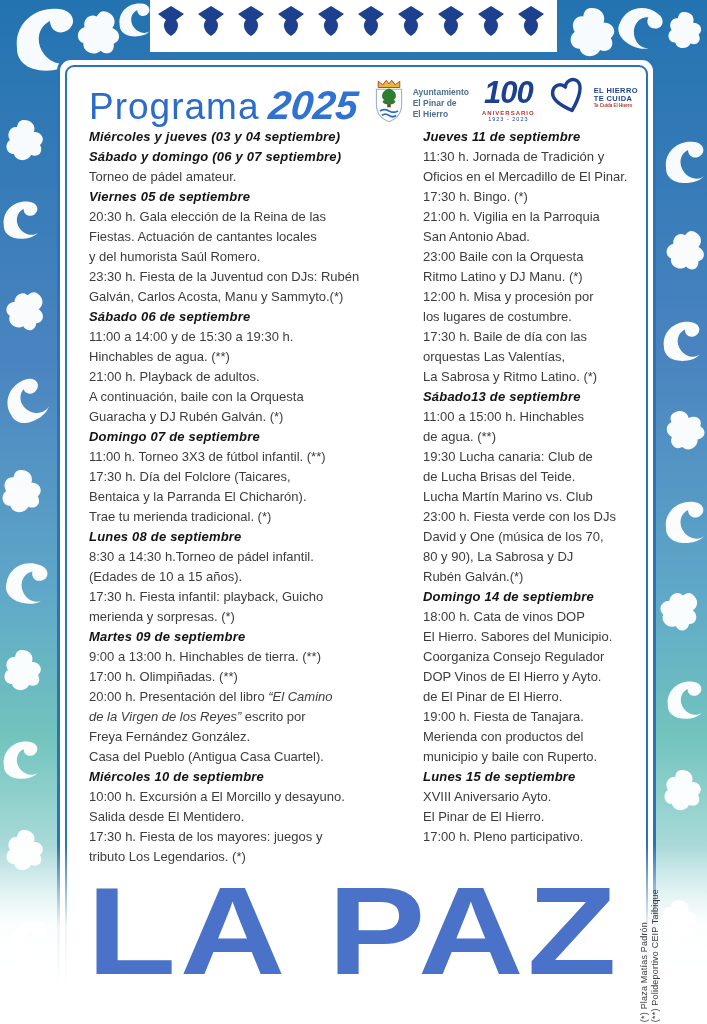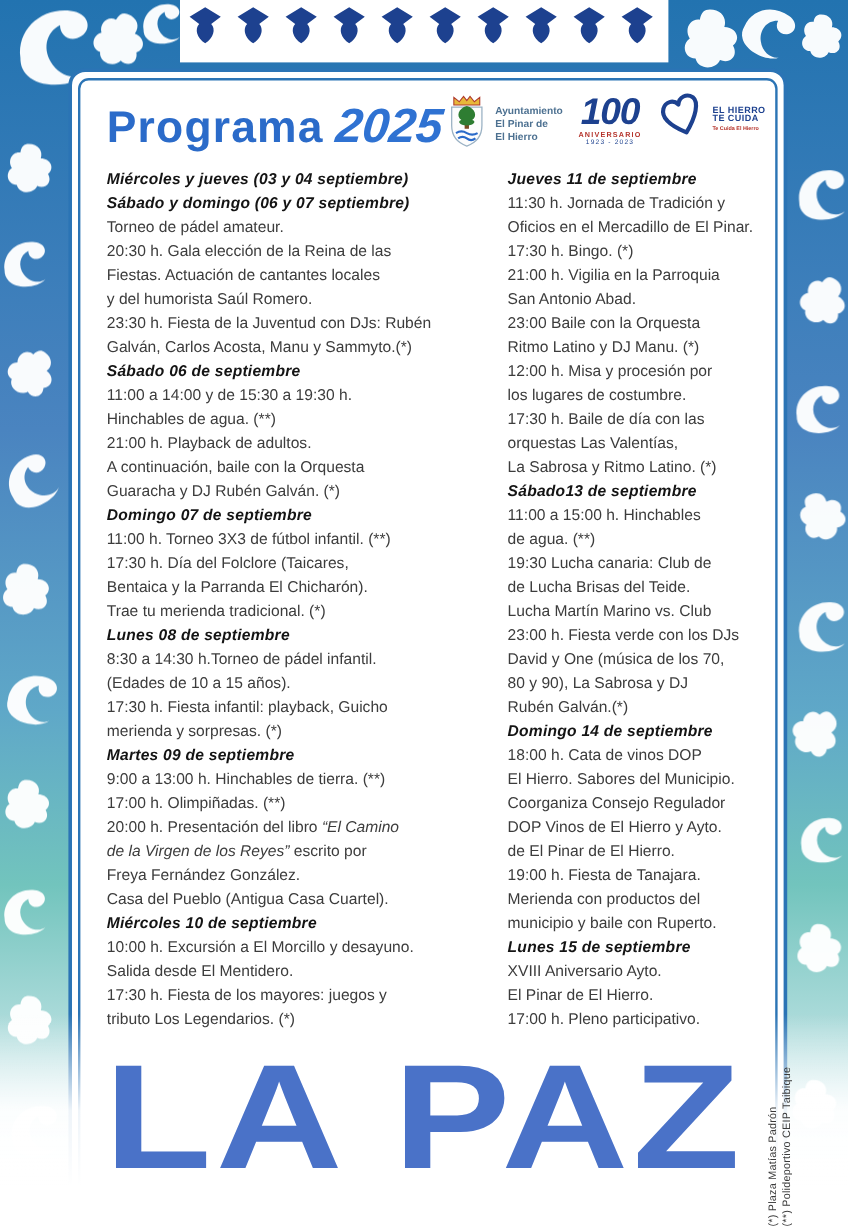--- a/index.html
+++ b/index.html
@@ -19,40 +19,40 @@
   }
   
   .fade {
     position:absolute; left:0; right:0; top:845px; bottom:0; z-index:4; pointer-events:none;
     background:linear-gradient(to bottom, rgba(255,255,255,0) 0%, rgba(255,255,255,0.92) 45%, #ffffff 80%);
   }
   
   .content { position:absolute; left:57px; top:57px; width:593px; height:967px; z-index:6; }
   .page-title { position:absolute; left:32px; top:26px; white-space:nowrap; }
   .page-title .t-main {
-    font-size:37px; font-weight:700; color:#2b6bc9; letter-spacing:1px;
+    font-size:37px; font-weight:400; color:#2b6bc9; letter-spacing:1px;
   }
   .page-title .t-year {
     display:inline-block; font-size:40px; font-weight:800; font-style:italic;
     color:#2f72d2; margin-left:10px; transform:skewX(-6deg);
   }
   
   .logos { position:absolute; top:20px; right:12px; display:flex; align-items:flex-start; gap:13px; }
   .logo-ayto { display:flex; align-items:center; gap:6px; }
   .logo-ayto .txt { font-size:8.5px; font-weight:bold; color:#4d7191; line-height:11px; }
   .logo-100 { text-align:center; line-height:1; }
   .logo-100 .num { font-size:31px; font-weight:800; color:#1d418f; letter-spacing:-1px; font-style:italic; }
   .logo-100 .lbl { font-size:6px; font-weight:bold; color:#b5342c; letter-spacing:1px; margin-top:2px; }
   .logo-100 .yrs { font-size:5.5px; color:#1d418f; letter-spacing:1px; margin-top:1px; }
   .logo-cuida { display:flex; align-items:center; gap:4px; }
   .logo-cuida .txt { line-height:1; }
   .logo-cuida .b1 { font-size:7.5px; font-weight:800; color:#1d418f; letter-spacing:0.4px; }
   .logo-cuida .b2 { font-size:4.5px; font-weight:bold; color:#b5342c; margin-top:2px; }
   
-  .columns { position:absolute; left:32px; top:82px; width:560px; display:flex; gap:16px; }
+  .columns { position:absolute; left:32px; top:70px; width:560px; display:flex; gap:16px; }
   .col-left { width:318px; }
   .col-right { flex:1; }
   .sched-header {
     font-size:13px; line-height:20px; font-weight:bold; font-style:italic; color:#141414;
     letter-spacing:0.2px;
   }
   .sched-line { font-size:13px; line-height:20px; color:#3c3c3c; }
   .sched-line .it { font-style:italic;margin-top:47px; }
   
   .big-title {
@@ -176,20 +176,21 @@
           <div class="b2">Te Cuida El Hierro</div>
         </span>
       </div>
     </div>
 
     <div class="columns">
       <div class="col-left">
           <div class="sched-header"><span>Miércoles y jueves (03 y 04 septiembre)</span></div>
           <div class="sched-header"><span>Sábado y domingo (06 y 07 septiembre)</span></div>
           <div class="sched-line"><span>Torneo de pádel amateur.</span></div>
+          <div class="sched-header"><span>Viernes 05 de septiembre</span></div>
           <div class="sched-line"><span>20:30 h. Gala elección de la Reina de las</span></div>
           <div class="sched-line"><span>Fiestas. Actuación de cantantes locales</span></div>
           <div class="sched-line"><span>y del humorista Saúl Romero.</span></div>
           <div class="sched-line"><span>23:30 h. Fiesta de la Juventud con DJs: Rubén</span></div>
           <div class="sched-line"><span>Galván, Carlos Acosta, Manu y Sammyto.(*)</span></div>
           <div class="sched-header"><span>Sábado 06 de septiembre</span></div>
           <div class="sched-line"><span>11:00 a 14:00 y de 15:30 a 19:30 h.</span></div>
           <div class="sched-line"><span>Hinchables de agua. (**)</span></div>
           <div class="sched-line"><span>21:00 h. Playback de adultos.</span></div>
           <div class="sched-line"><span>A continuación, baile con la Orquesta</span></div>

